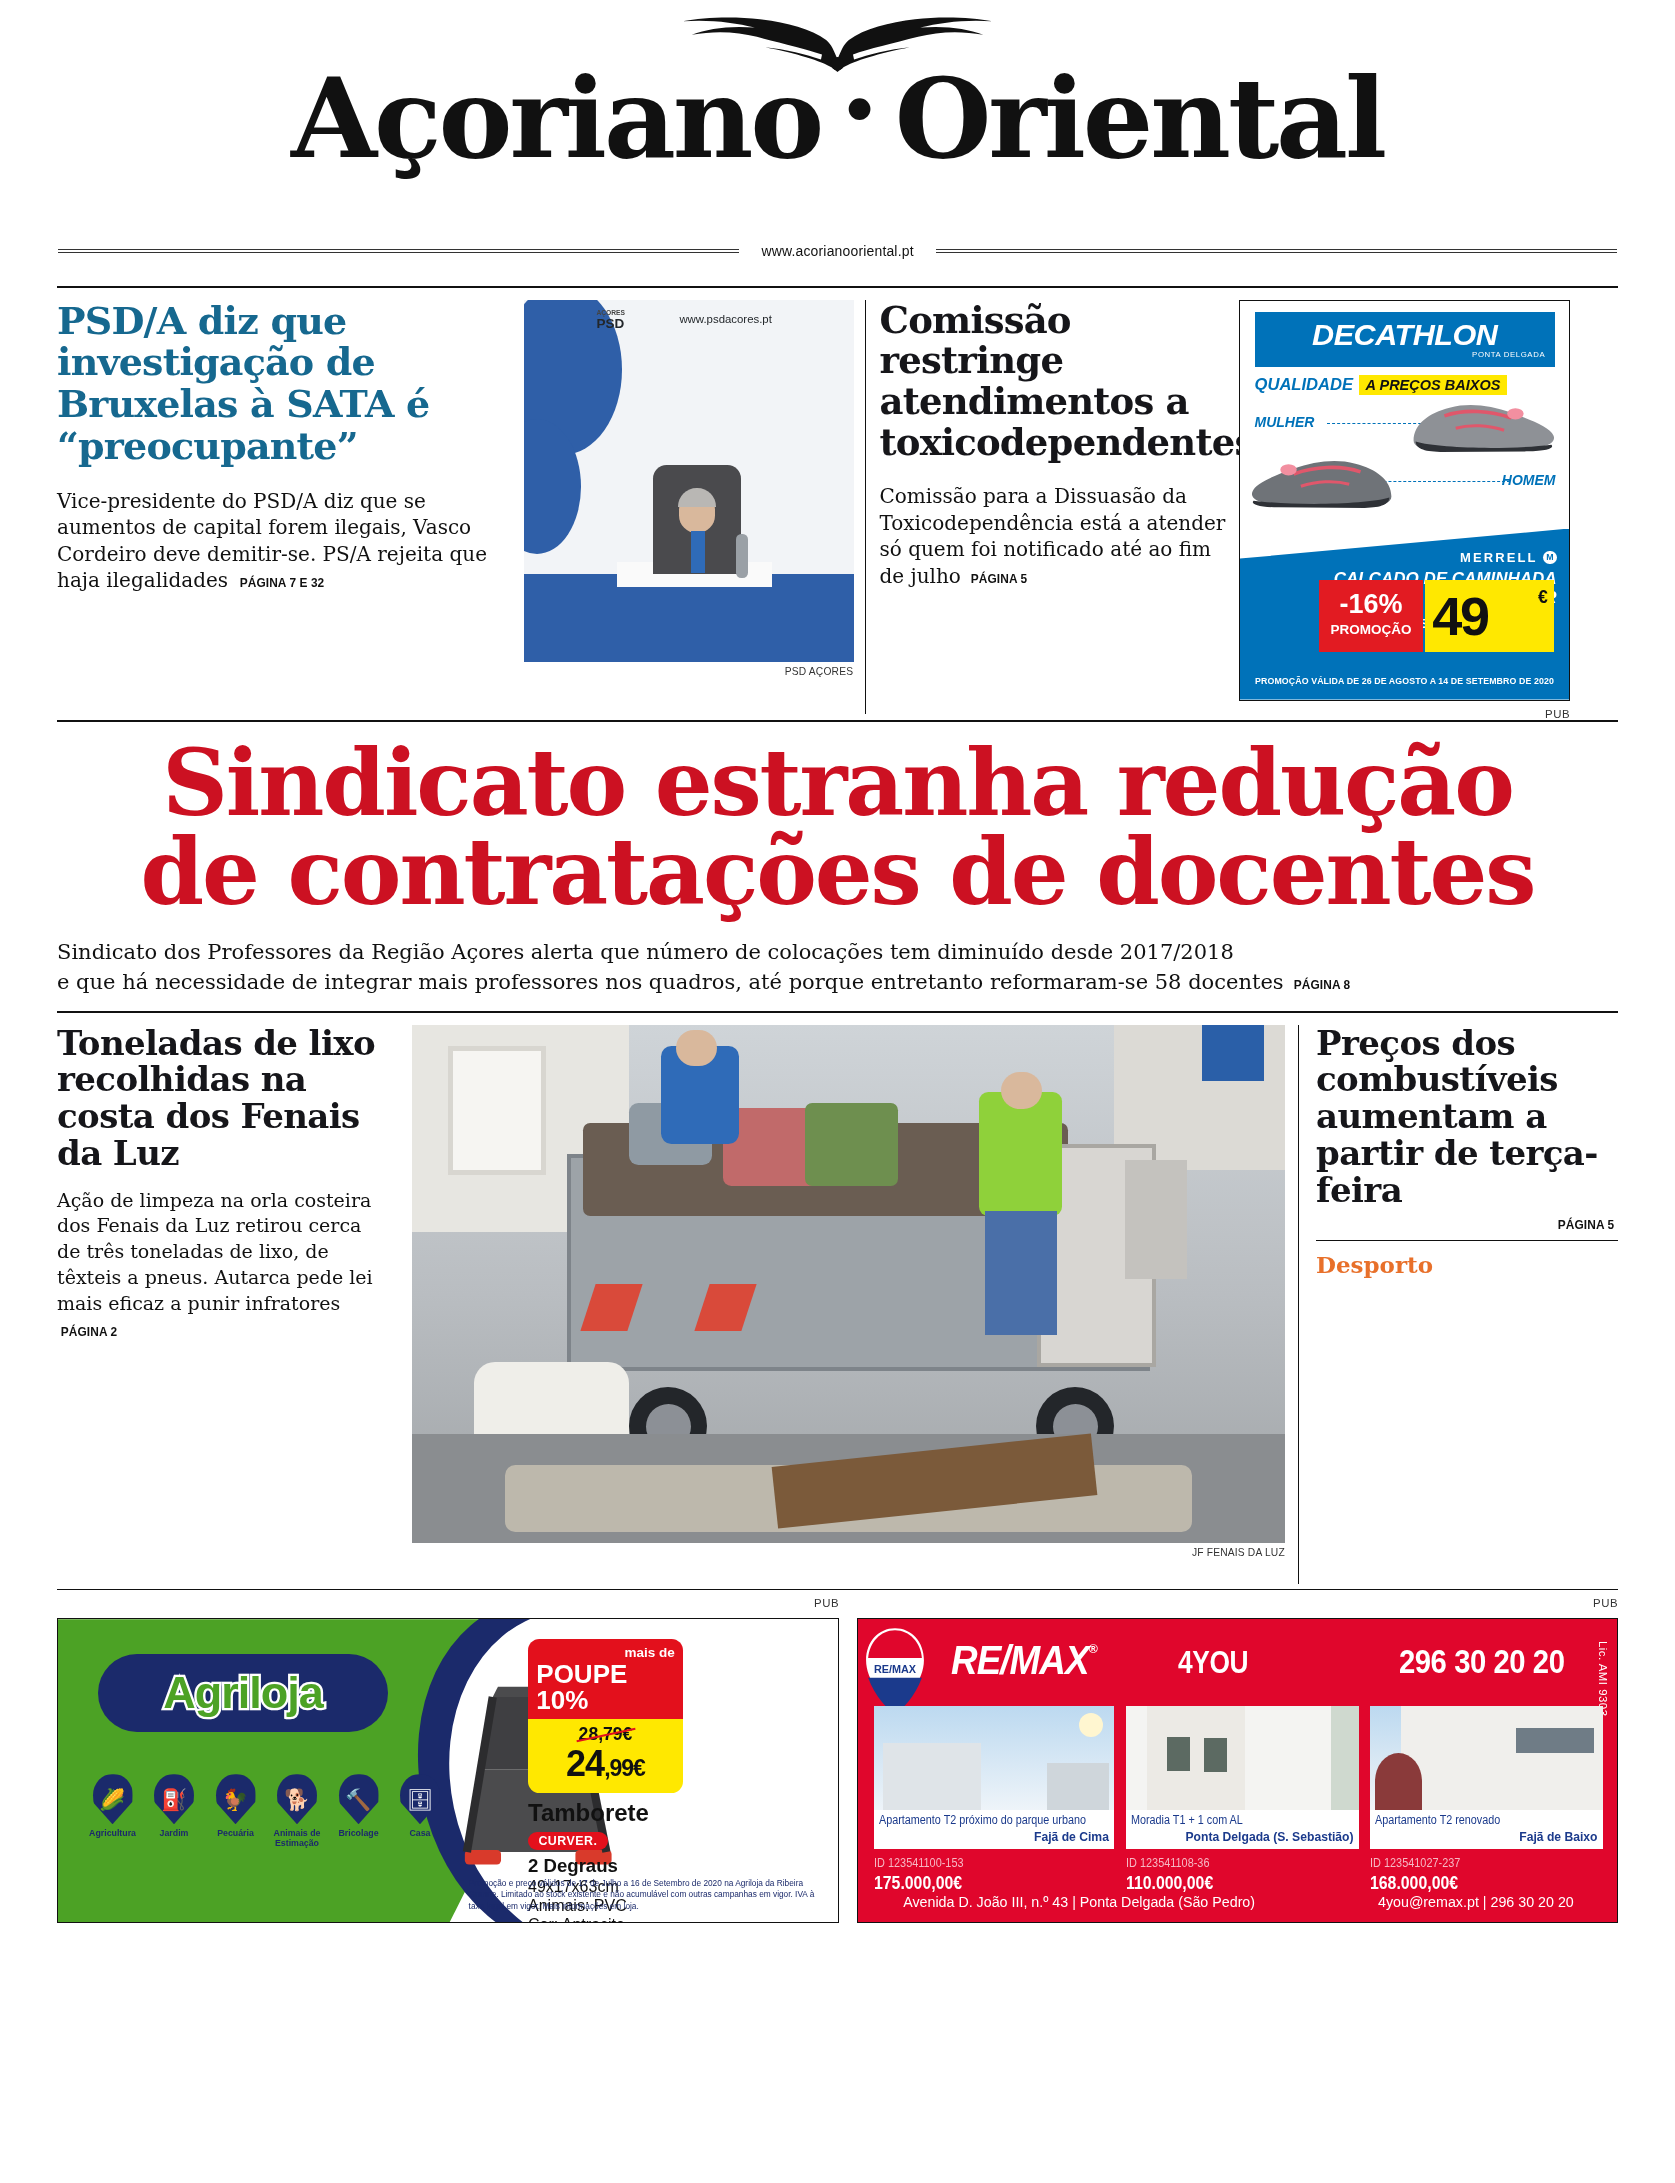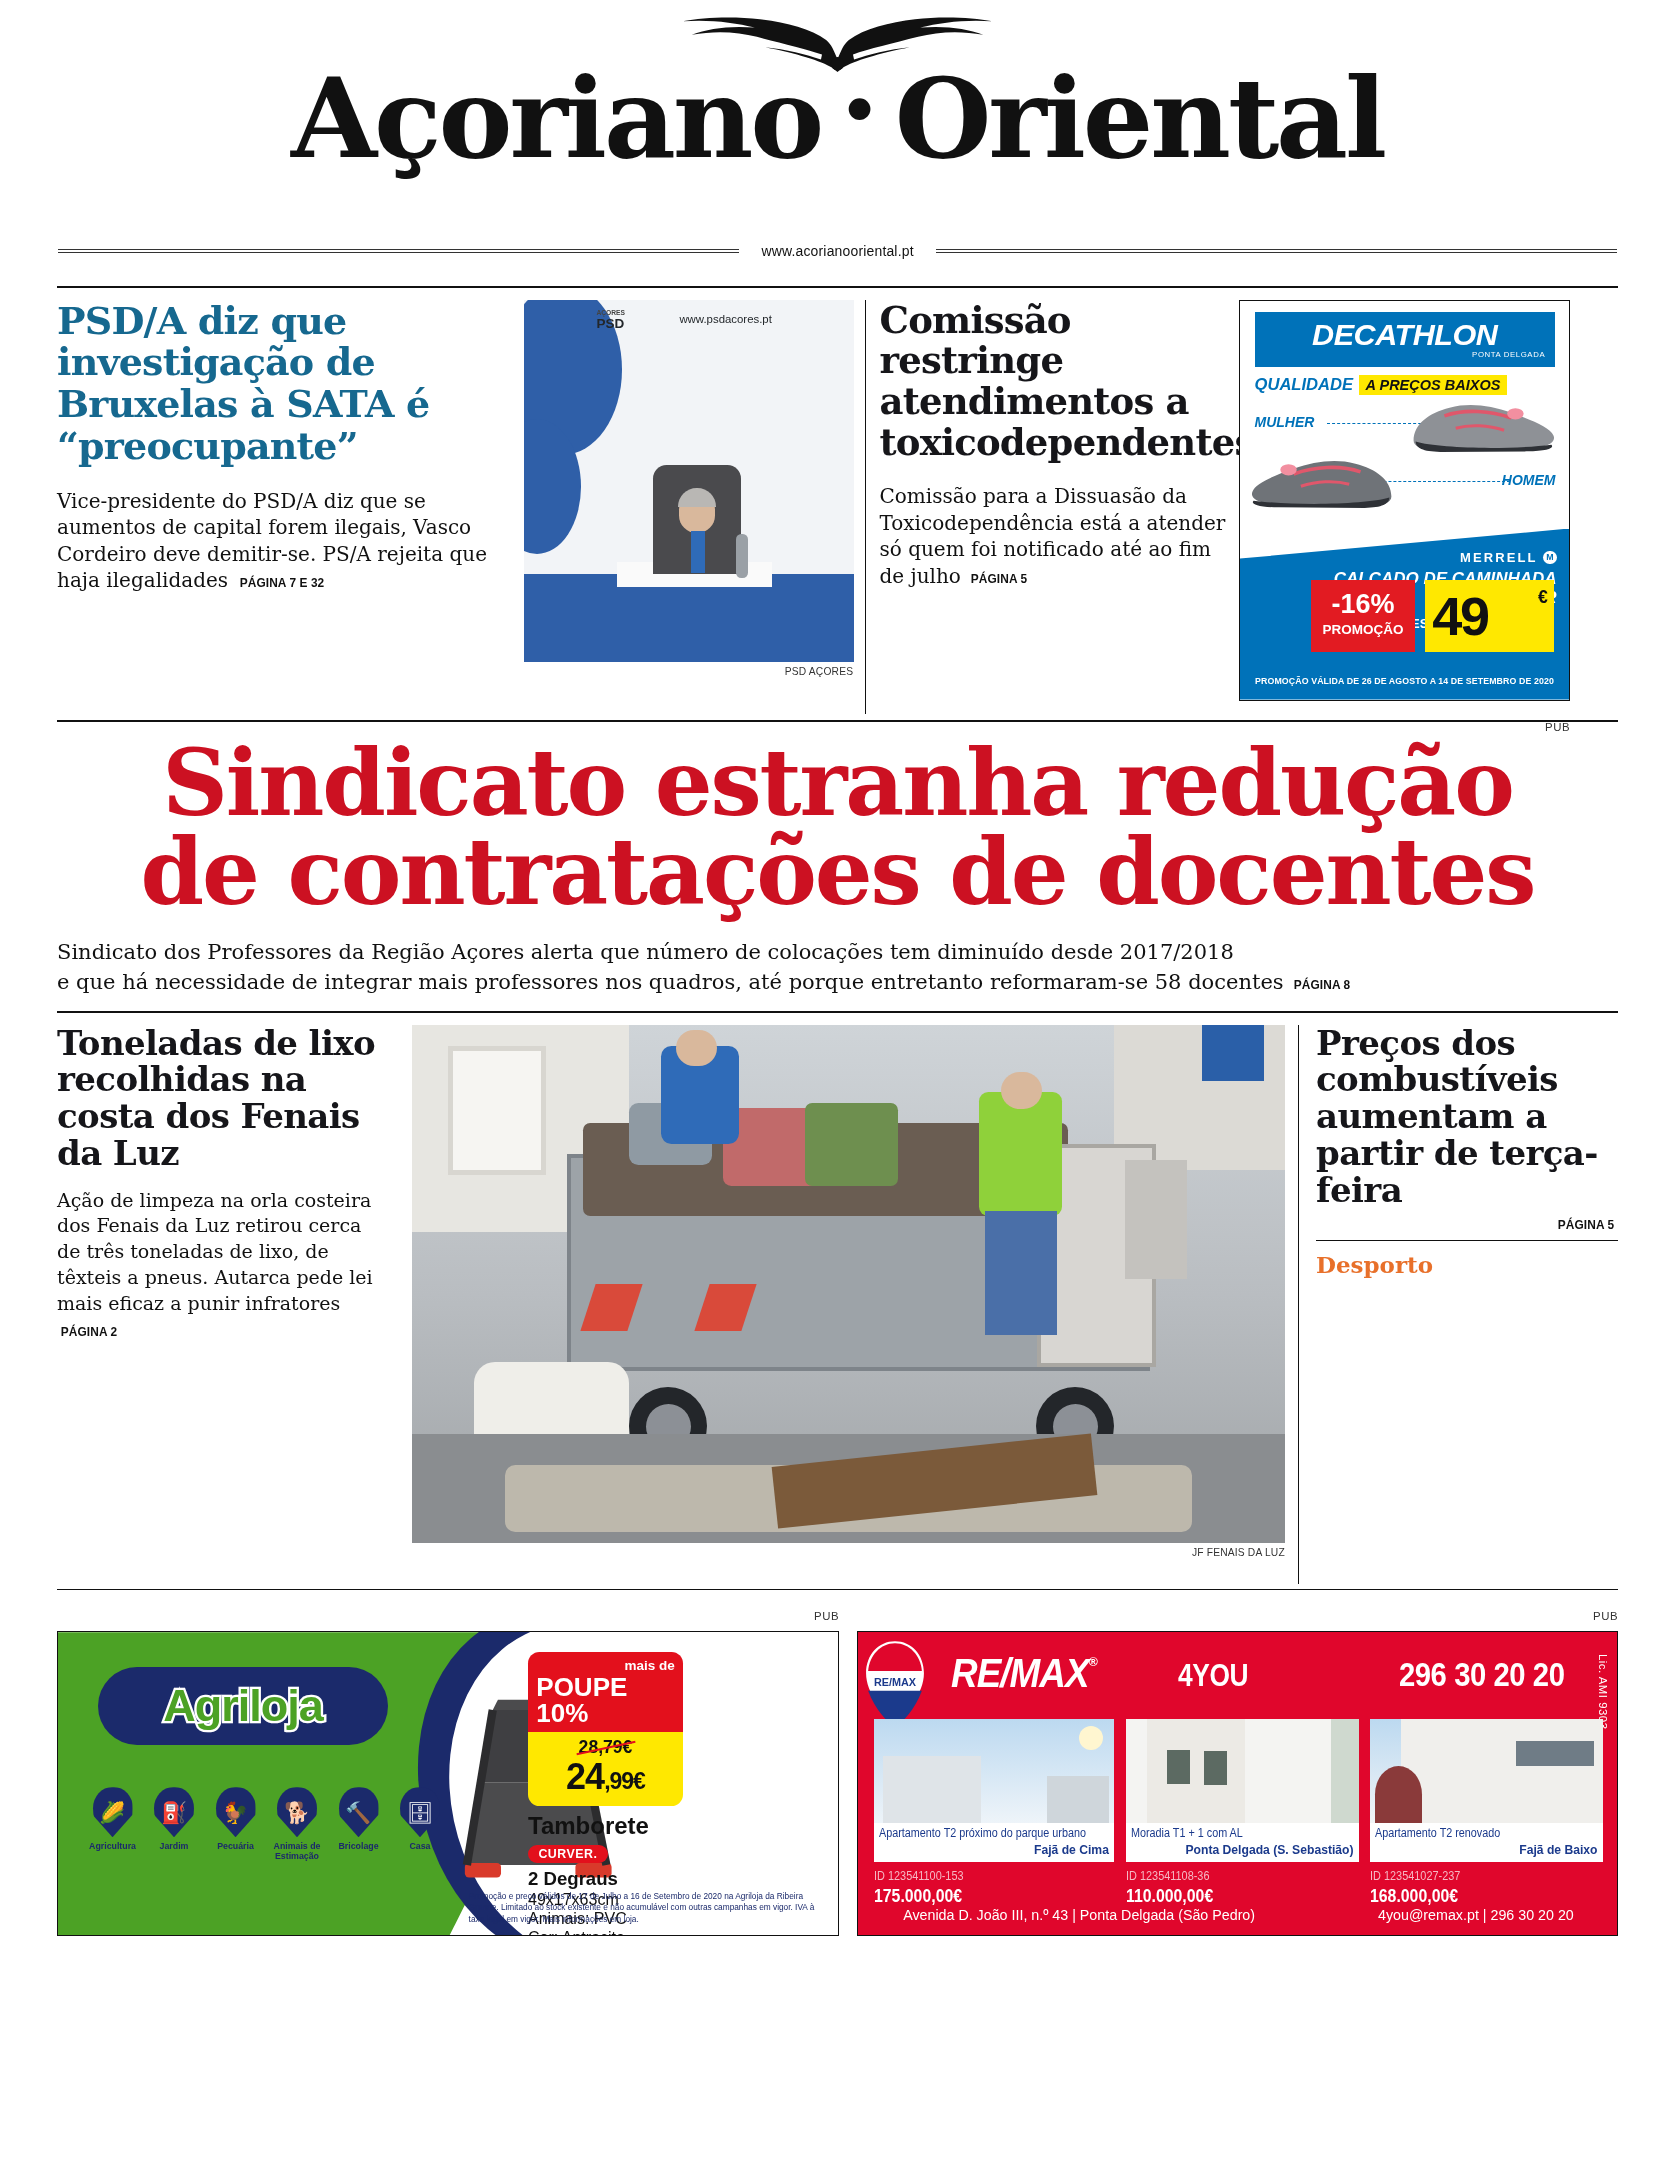--- a/index.html
+++ b/index.html
@@ -116,28 +116,28 @@
   .dec-blue {
     position:absolute; left:0; right:0; bottom:0; height: 171px; background:#0072b9;
     clip-path: polygon(0 30px, 100% 0, 100% 100%, 0 100%);
   }
   .merrell { position:absolute; right: 12.4px; top: 21px; color:#fff; font-weight:800; font-size:13px; letter-spacing: 2.1px;}
   .merrell .m-circ { display:inline-block; width:13.5px;height:13.5px;border-radius:50%;background:#fff;color:#0072b9;font-size:8.8px;line-height:13.5px;text-align:center;letter-spacing:0; vertical-align: 1.6px;}
   .dec-prod { position:absolute; right:12.4px; top: 40px; color:#fff; font-weight:800; font-style:italic; font-size:17px; text-align:right; line-height:1.12;}
   .dec-antes { position:absolute; right: 111px; top: 87px; color:#fff; font-weight:800; font-size:13px; }
   .dec-antes .strike { position: relative; }
   .dec-antes .strike::after { content:''; position:absolute; left:-1.6px; right:-1.6px; top:52%; border-top: 2.1px solid #e21b22; transform: rotate(-16deg); }
-  .dec-redbox { position:absolute; left: 71px; bottom: 48px; width: 104px; height: 72px; background:#e21b22; color:#fff; text-align:center; }
+  .dec-redbox { position:absolute; left: 79px; bottom: 48px; width: 104px; height: 72px; background:#e21b22; color:#fff; text-align:center; }
   .dec-redbox .pc { font-weight:800; font-size:27px; line-height:1; padding-top: 11.4px;}
   .dec-redbox .promo { font-weight:800; font-size:13.5px; margin-top: 4.1px;}
   .dec-yellow { position:absolute; left: 185px; bottom: 48px; width: 129px; height: 72px; background:#ffe800; }
   .dec-yellow .num { font-weight:800; font-size:54px; color:#111; line-height:72px; padding-left: 7.2px; letter-spacing:-2.1px;}
   .dec-yellow .eur { position:absolute; right: 6.2px; top: 7.2px; font-weight:800; font-size: 17.6px; color:#111; }
   .dec-valid { position:absolute; left:0; right:0; bottom: 13.5px; text-align:center; color:#fff; font-weight:700; font-size:8.8px; letter-spacing: 0.1px;}
-  .pub-label { font-size: 11.4px; color:#333; text-align:right; margin-top:20px; letter-spacing:0.5px; }
+  .pub-label { font-size: 11.4px; color:#333; text-align:right; margin-top:7px; letter-spacing:0.5px; }
 
   
   .mainhead {
     font-family: "DejaVu Serif", serif;
     font-weight: 700;
     color: #cc1122;
     font-size: 91px;
     line-height: .97;
     letter-spacing: -2.1px;
     text-align: center;

